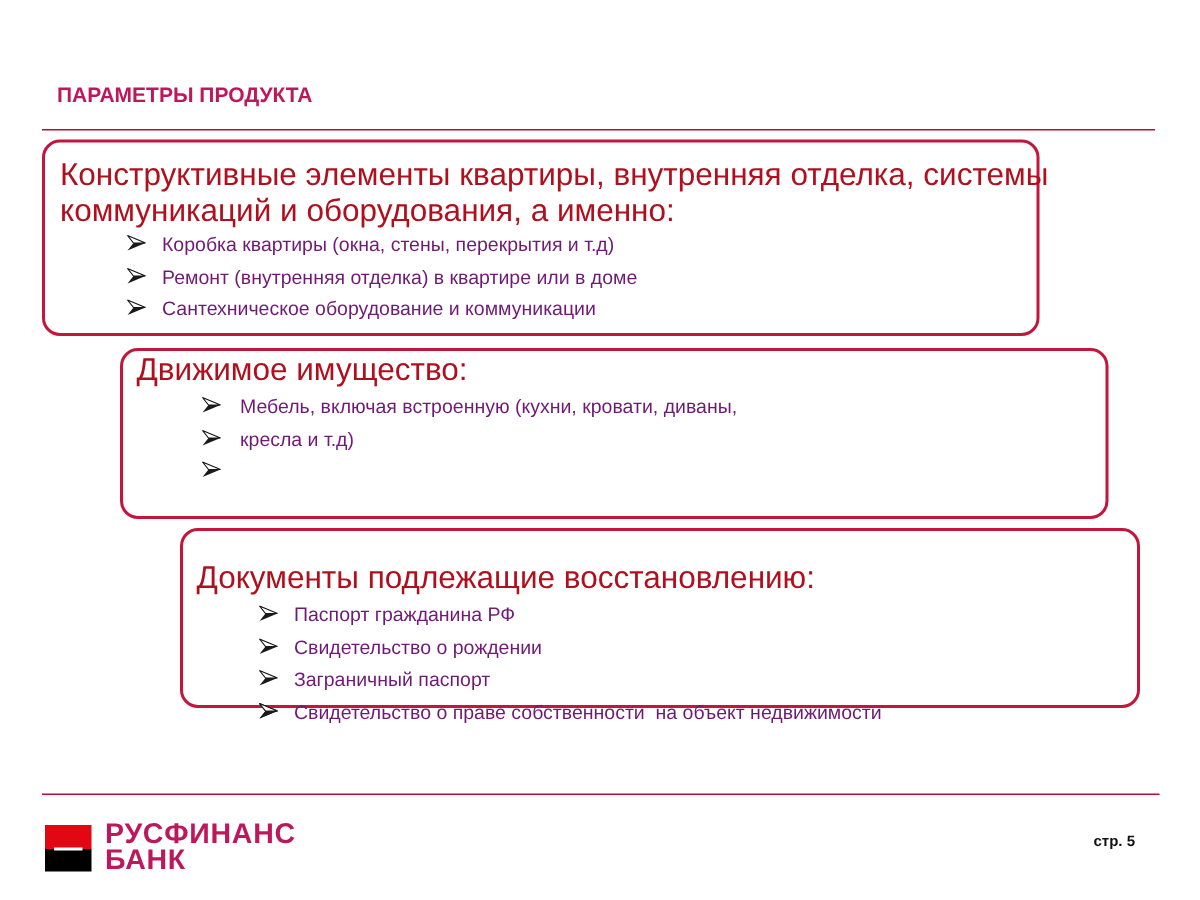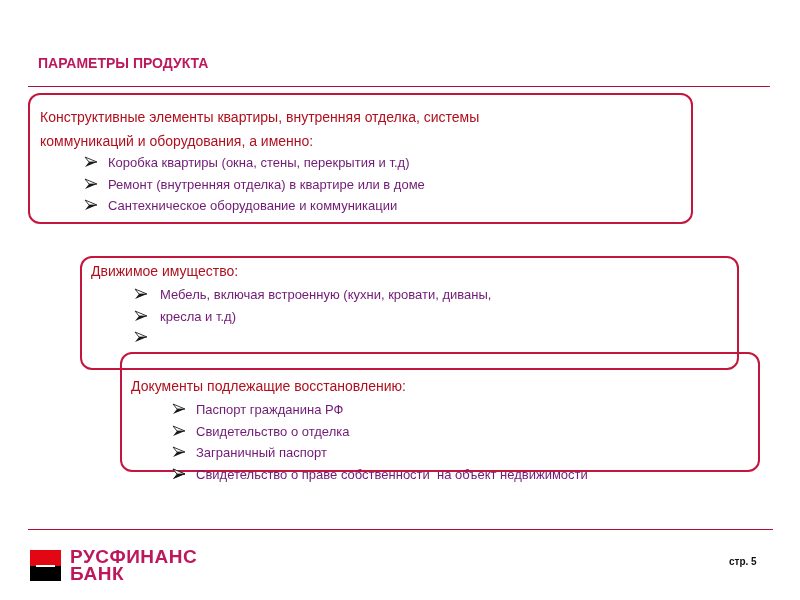--- a/index.html
+++ b/index.html
@@ -30,21 +30,21 @@
     }
     .box {
       position: absolute;
       border: 2px solid #c4163c;
       border-radius: 12px;
       box-sizing: border-box;
     }
     .box-heading {
       position: absolute;
       color: #b0101e;
-      font-size: 14px;
+      font-size: 21px;
       line-height: 24px;
       white-space: nowrap;
     }
     .bullets {
       position: absolute;
       margin: 0;
       padding: 0;
       list-style: none;
     }
     .bullets li {
@@ -133,21 +133,21 @@
     </li>
     <li>
       <svg class="bullet-icon">
           <use href="#arrow-bullet"></use>
         </svg>
       <span>Сантехническое оборудование и коммуникации</span>
     </li>
   </ul>
 </div>
 
-<div class="box" style="left:80px; top:232px; width:659px; height:114px;margin-top:24px;">
+<div class="box" style="left:80px; top:232px; width:659px; height:114px;">
   <div class="box-heading" style="left:9px; top:1px;">
     <div>Движимое имущество:</div>
   </div>
   <ul class="bullets" style="left:52px; top:26px;">
     <li style="padding-left:26px;">
       <svg class="bullet-icon">
           <use href="#arrow-bullet"></use>
         </svg>
       <span>Мебель, включая встроенную (кухни, кровати, диваны,</span>
     </li>
@@ -173,21 +173,21 @@
     <li>
       <svg class="bullet-icon">
           <use href="#arrow-bullet"></use>
         </svg>
       <span>Паспорт гражданина РФ</span>
     </li>
     <li>
       <svg class="bullet-icon">
           <use href="#arrow-bullet"></use>
         </svg>
-      <span>Свидетельство о отделка</span>
+      <span>Свидетельство о рождении</span>
     </li>
     <li>
       <svg class="bullet-icon">
           <use href="#arrow-bullet"></use>
         </svg>
       <span>Заграничный паспорт</span>
     </li>
     <li>
       <svg class="bullet-icon">
           <use href="#arrow-bullet"></use>

